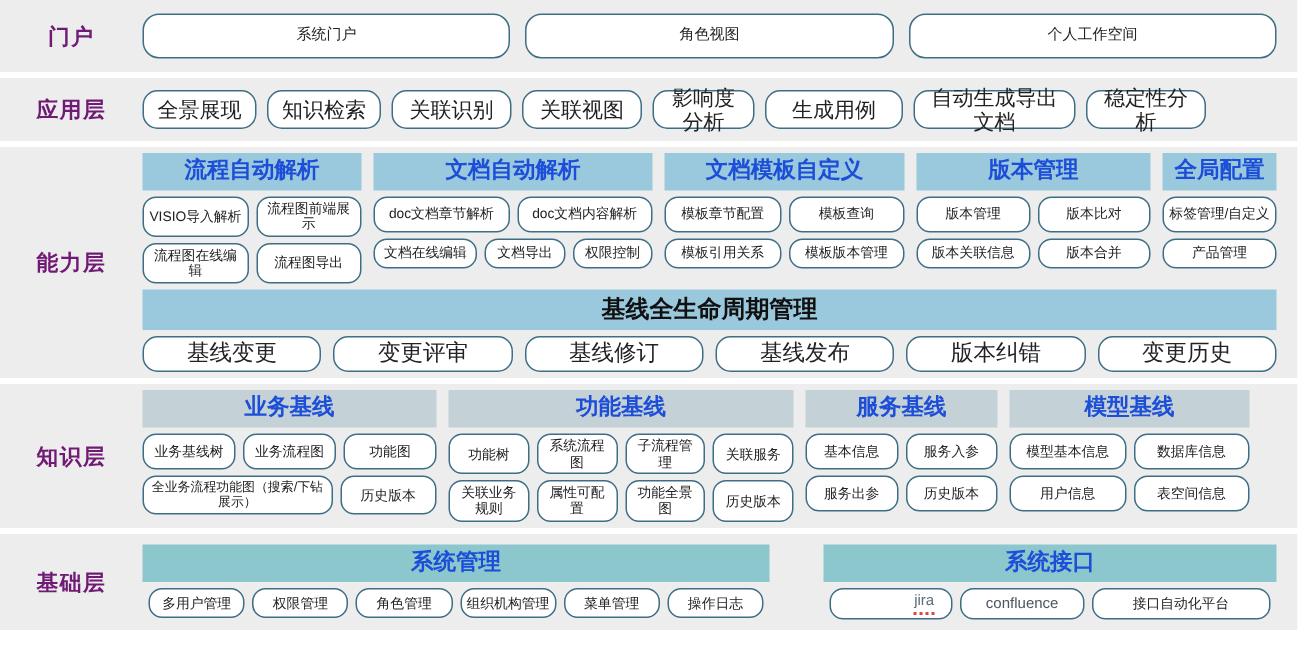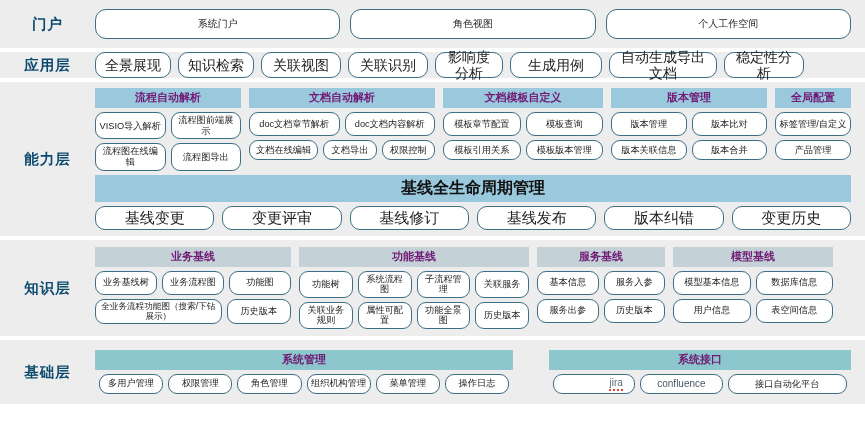--- a/index.html
+++ b/index.html
@@ -19,21 +19,21 @@
     box-sizing:border-box;
     padding:5px 14px 5px 0;
   }
   .layer-label{
     width:95px;
     min-width:95px;
     text-align:center;
     font-size:14.5px;
     font-weight:bold;
     letter-spacing:1px;
-    color:#0c4a6e;
+    color:#701a75;
     align-self:center;
   }
   .layer-body{flex:1;display:flex;flex-direction:column;gap:4px;}
 
   
   .btn{
     background:#ffffff;
     border:1.4px solid #3d6e85;
     border-radius:9px;
     font-size:9.2px;
@@ -55,23 +55,23 @@
 
   
   .app-row{display:flex;gap:7px;}
   .app-row .btn{height:26px;border-radius:10px;font-size:14px;padding:0 6px;flex:0 0 auto;}
 
   
   .groups{display:flex;gap:8px;align-items:flex-start;}
   .group{display:flex;flex-direction:column;gap:4px;}
   .group-head{
     text-align:center;
-    font-size:11px;
+    font-size:15px;
     font-weight:bold;
-    color:#701a75;
+    color:#1d4ed8;
     padding:3px 4px;
     box-sizing:border-box;
     line-height:1.25;
   }
   .cap .group-head{background:#9ac9de;}
   .know .group-head{background:#c4d2d7;}
   .base .group-head{background:#8cc7ce;}
   .grow{display:flex;gap:5px;}
   .grow .btn{flex:1;}
 
@@ -105,28 +105,28 @@
     <div class="layer-label">门户</div>
     <div class="layer-body">
       <div class="portal-row">
         <div class="btn">系统门户</div>
         <div class="btn">角色视图</div>
         <div class="btn">个人工作空间</div>
       </div>
     </div>
   </div>
 
-  <div class="layer" style="height:26px">
+  <div class="layer" style="height:42px">
     <div class="layer-label">应用层</div>
     <div class="layer-body">
       <div class="app-row">
         <div class="btn" style="width:76px">全景展现</div>
         <div class="btn" style="width:76px">知识检索</div>
+        <div class="btn" style="width:80px">关联识别</div>
         <div class="btn" style="width:80px">关联视图</div>
-        <div class="btn" style="width:80px">关联识别</div>
         <div class="btn" style="width:68px">影响度分析</div>
         <div class="btn" style="width:92px">生成用例</div>
         <div class="btn" style="width:108px">自动生成导出文档</div>
         <div class="btn" style="width:80px">稳定性分析</div>
       </div>
     </div>
   </div>
 
   <div class="layer cap" style="height:154px">
     <div class="layer-label">能力层</div>

